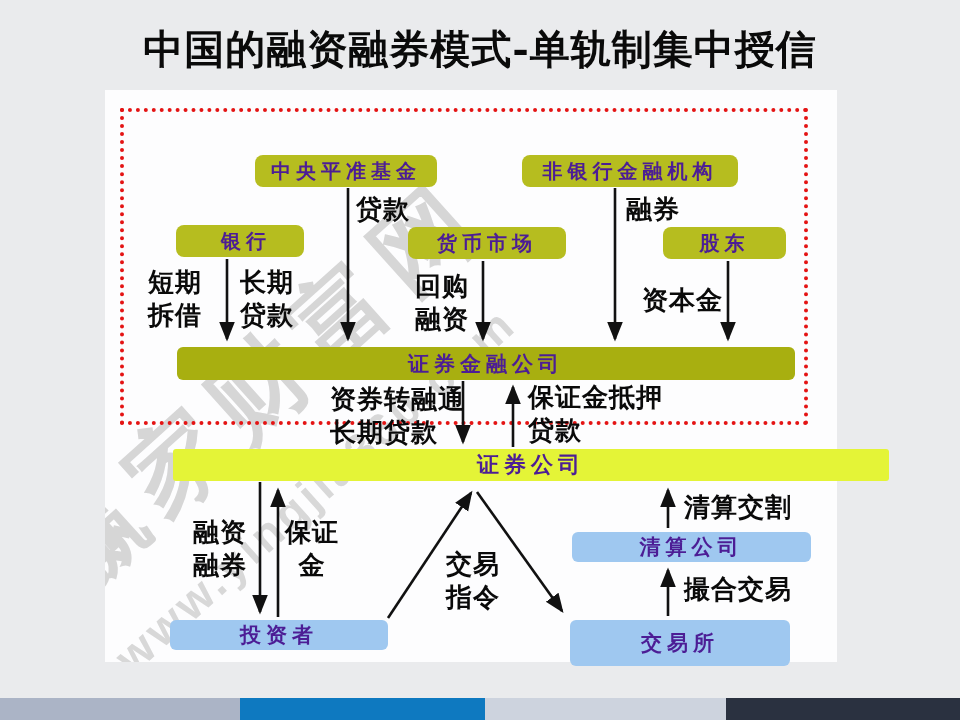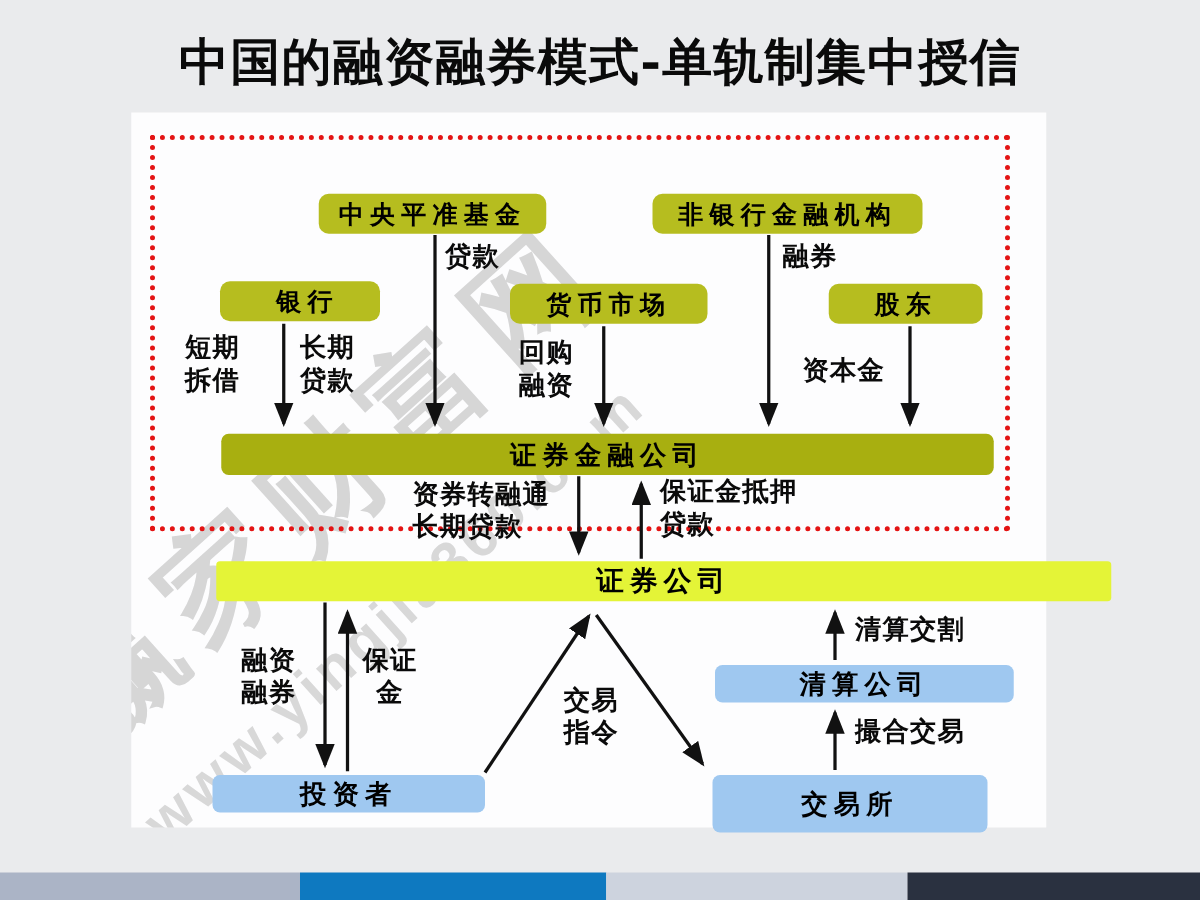--- a/index.html
+++ b/index.html
@@ -8,26 +8,26 @@
   .panel{position:absolute;left:105px;top:90px;width:732px;height:572px;background:#fdfdfe;overflow:hidden;}
   .title{position:absolute;left:0;top:22px;width:960px;text-align:center;
          font-family:"DejaVu Serif",serif;font-weight:bold;font-size:40px;color:#0a0a0a;letter-spacing:1px;}
   .watermark-big{position:absolute;left:160px;top:295px;transform:translate(-50%,-50%) rotate(-42deg);
          font-size:96px;font-weight:bold;letter-spacing:14px;color:rgba(150,150,150,.38);white-space:nowrap;}
   .watermark-url{position:absolute;left:210px;top:400px;transform:translate(-50%,-50%) rotate(-42deg);
          font-size:46px;font-weight:bold;letter-spacing:4px;color:rgba(160,160,160,.40);white-space:nowrap;}
   .red-rect{position:absolute;left:120px;top:108px;width:688px;height:317px;border:4px dotted #e41414;box-sizing:border-box;}
   svg.arrows{position:absolute;left:0;top:0;width:960px;height:720px;pointer-events:none;}
   .node{position:absolute;display:flex;align-items:center;justify-content:center;
-        font-weight:bold;color:#000000;font-size:20px;letter-spacing:5px;box-sizing:border-box;}
+        font-weight:bold;color:#4c1d95;font-size:20px;letter-spacing:5px;box-sizing:border-box;}
   .olive{background:#b6bd1f;border-radius:8px;}
   .olive-dark{background:#a8af10;border-radius:6px;font-size:21px;}
   .bright{background:#e4f437;border-radius:3px;font-size:22px;}
   .blue{background:#9fc8f0;border-radius:6px;font-size:21px;}
-  .lbl{position:absolute;font-weight:bold;color:#0a0a0a;font-size:21px;line-height:1.25;
+  .lbl{position:absolute;font-weight:bold;color:#0a0a0a;font-size:26px;line-height:1.25;
        white-space:pre-line;letter-spacing:1px;}
   .lbl.center{text-align:center;}
   .bottombar{position:absolute;left:0;top:698px;width:960px;height:22px;display:flex;}
   .seg{height:22px;}
   .seg1{width:240px;background:#abb4c6;}
   .seg2{width:245px;background:#0e79c0;}
   .seg3{width:241px;background:#cdd3de;}
   .seg4{width:234px;background:#2a3140;}
 </style>
 </head>

